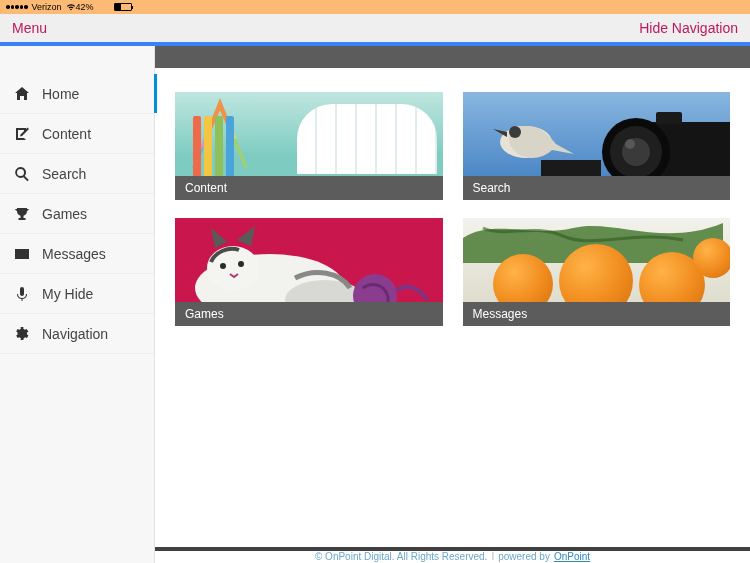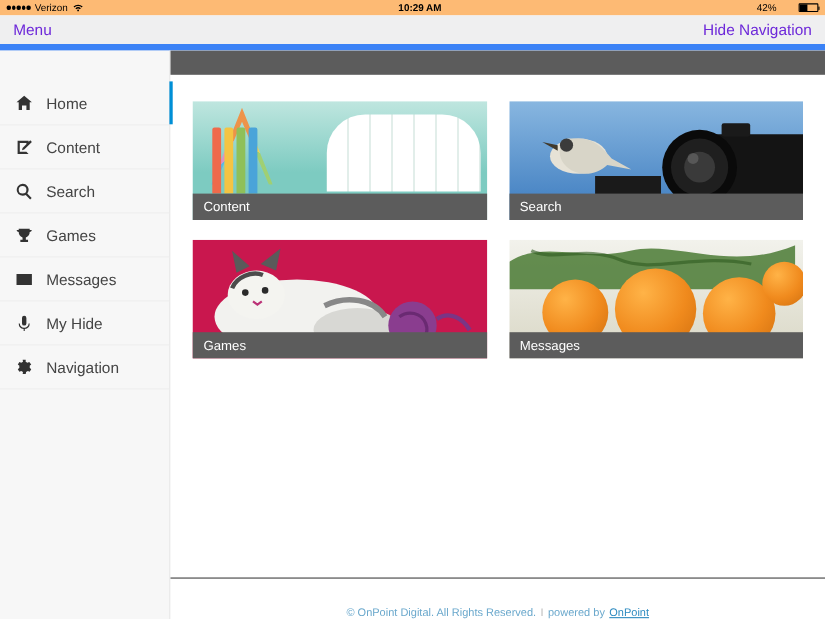--- a/index.html
+++ b/index.html
@@ -11,21 +11,21 @@
 .status-center { flex: 1; text-align: center; font-weight: 600; }
 .status-right { display: flex; align-items: center; gap: 20px; }
 .signal-dots { display: flex; gap: 1px; }
 .dot { width: 3.5px; height: 3.5px; border-radius: 50%; background: #000; }
 .wifi-ic { width: 10px; height: 8px; }
 .battery { width: 18px; height: 8px; border: 1px solid #000; border-radius: 1px; position: relative; }
 .battery::after { content: ''; position: absolute; right: -2px; top: 2px; width: 1px; height: 3px; background: #000; }
 .battery-fill { width: 42%; height: 100%; background: #000; }
 
 
-.nav-bar { height: 32px; background: #efeff0; border-bottom: 6px solid #3b82f6; display: flex; align-items: center; justify-content: space-between; padding: 0 12px; font-size: 14px; color: #6d28d9; }
+.nav-bar { height: 32px; background: #efeff0; border-bottom: 4px solid #3b82f6; display: flex; align-items: center; justify-content: space-between; padding: 0 12px; font-size: 14px; color: #be185d; }
 .nav-btn { cursor: pointer; }
 
 
 .app-body { display: flex; height: calc(563px - 14px - 32px); }
 
 
 .sidebar { width: 155px; background: #f7f7f7; border-right: 1px solid #e3e3e3; padding-top: 28px; }
 .side-item { display: flex; align-items: center; height: 40px; padding: 0 14px; gap: 12px; font-size: 14px; color: #444; border-bottom: 1px solid #eee; cursor: pointer; position: relative; }
 .side-item.active::after { content: ''; position: absolute; right: -3px; top: 0; width: 3px; height: 100%; background: #008fd6; }
 .side-icon { width: 16px; height: 16px; color: #333; flex: none; }
@@ -48,21 +48,21 @@
 
 .img-search { background: linear-gradient(180deg,#88b6e0 0%,#4a86c5 80%); position:absolute; inset:0;}
 .img-search svg{position:absolute;}
 
 .img-games { background:#c9174e; position:absolute; inset:0;}
 .img-games svg{position:absolute;}
 
 .img-messages { background: linear-gradient(180deg,#f2f2ec 0%,#d9d7c5 100%); position:absolute; inset:0;}
 .orange{position:absolute;border-radius:50%;background: radial-gradient(circle at 35% 30%,#ffb347 0%,#f08a1d 55%,#cf6e0e 100%);}
 
-.footer { height: 38px; display:flex; align-items:flex-end; justify-content:center; font-size:10px; color:#6aa8cc; border-top:1px solid #404040; gap:4px;}
+.footer { height: 16px; display:flex; align-items:flex-start; justify-content:center; font-size:10px; color:#6aa8cc; border-top:4px solid #404040; gap:4px;}
 .footer .div { color:#bbb; }
 .footer a { color:#2e8bc0; text-decoration: underline; }
 .main-inner{flex:1; display:flex; flex-direction:column;}
 </style>
 </head>
 <body>
 
 <div class="status-bar">
   <div class="status-left">
     <div class="signal-dots">
@@ -70,21 +70,20 @@
         <span class="dot"></span>
         <span class="dot"></span>
         <span class="dot"></span>
         <span class="dot"></span>
     </div>
     <span>Verizon</span>
     <svg class="wifi-ic" viewBox="0 0 12 9">
         <path d="M6 8.5a1 1 0 100-2 1 1 0 000 2zM3 5.2a4.4 4.4 0 016 0l-1 1a3 3 0 00-4 0zM1 3.2a7.2 7.2 0 0110 0l-1 1a5.8 5.8 0 00-8 0z" fill="#000"></path>
       </svg>
   </div>
-  <div class="status-center">10:29 AM</div>
   <div class="status-right">
     <span>42%</span>
     <div class="battery">
         <div class="battery-fill"></div>
       </div>
   </div>
 </div>
 
 <div class="nav-bar">
   <span class="nav-btn">Menu</span>

